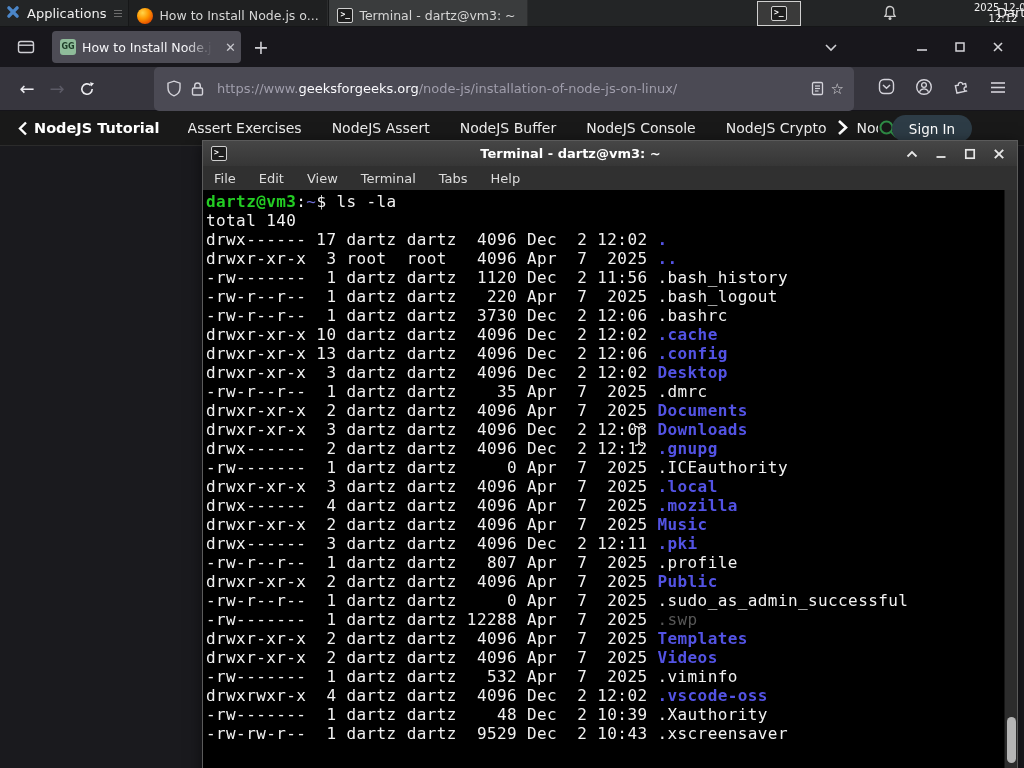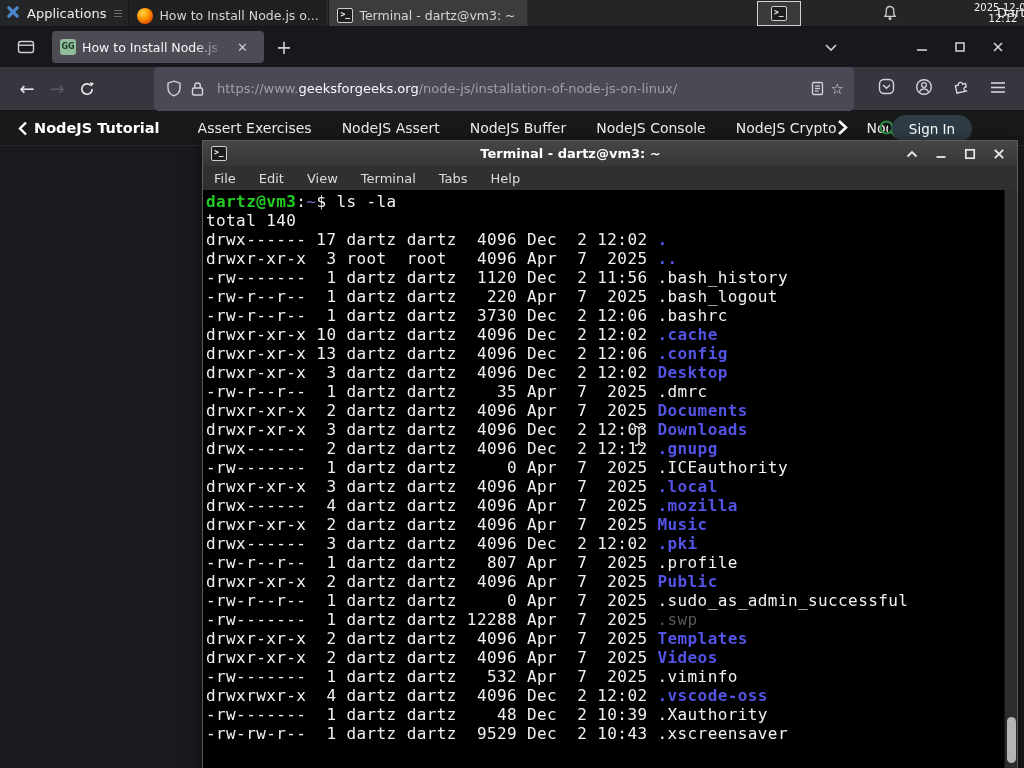--- a/index.html
+++ b/index.html
@@ -41,22 +41,22 @@
   }
   .bell { position:absolute; left:882px; top:5px; }
   .clock { position:absolute; left:966px; top:2px; width:74px; text-align:center; font-size:10px; line-height:11px; color:#f2f2f2; }
   .panel-user { position:absolute; left:997px; top:5px; font-size:13px; color:#f2f2f2; }
 
   
   .ffwin { position:absolute; top:27px; left:0; width:1024px; height:741px; }
   .tabbar { height:40px; background:#18171c; display:flex; align-items:center; padding:0 6px; }
   .ffview-btn { width:32px; height:28px; display:flex; align-items:center; justify-content:center; border-radius:4px; margin:0 10px 0 4px; }
   .tab {
-    width:212px; height:32px; background:#4d4c55; border-radius:4px; display:flex; align-items:center;
-    padding:0 12px 0 8px; gap:6px; color:#f6f6f9; font-size:12.5px;
+    width:189px; height:32px; background:#4d4c55; border-radius:4px; display:flex; align-items:center;
+    padding:0 1px 0 8px; gap:6px; color:#f6f6f9; font-size:12.5px;
   }
   .tab .fav { width:16px; height:16px; border-radius:3px; background:#8fbc9a; color:#1d3b27;
     font-size:8px; font-weight:bold; line-height:16px; text-align:center; flex:0 0 16px; }
   .tab .ttl { flex:1; white-space:nowrap; overflow:hidden;
     -webkit-mask-image:linear-gradient(90deg,#000 78%,transparent 98%);
             mask-image:linear-gradient(90deg,#000 78%,transparent 98%); }
   .tab .tclose { color:#c9c9cf; font-size:13px; padding:2px 4px; border-radius:3px; }
   .newtab { color:#cfcfd4; font-size:19px; padding:0 12px; }
   .tab-spacer { flex:1; }
   .winctl { display:flex; align-items:center; gap:26px; padding-right:14px; }
@@ -73,21 +73,21 @@
   .urlbar .txt { flex:1; font-size:13px; white-space:nowrap; overflow:hidden; margin-left:8px; }
   .u-dim { color:#a09eac; } .u-dom { color:#fbfbfe; }
   .ubicon { margin:0 4px; display:flex; align-items:center; }
   .star { font-size:15px; color:#d8d7db; padding:0 2px; }
   .cluster { display:flex; align-items:center; gap:20px; padding:0 6px 0 14px; }
 
   .sitenav {
     height:35px; background:#191919; border-bottom:1px solid #2b2b2b;
     display:flex; align-items:center; color:#ededed; font-size:14px; position:relative; padding-left:18px;
   }
-  .sn-back { display:flex; align-items:center; gap:6px; font-weight:bold; color:#fff; font-size:14.5px; margin-right:38px; white-space:nowrap; }
+  .sn-back { display:flex; align-items:center; gap:6px; font-weight:bold; color:#fff; font-size:14.5px; margin-right:28px; white-space:nowrap; }
   .sn-links { display:flex; gap:30px; overflow:hidden; white-space:nowrap; width:690px; }
   .sn-links span { color:#ededed; }
   .sn-chev { position:absolute; left:836px; top:8px; }
   .sn-search { position:absolute; left:878px; top:8px; }
   .signin {
     position:absolute; left:892px; top:4px; width:80px; height:27px; border-radius:14px;
     background:#2d3c46; color:#fff; font-size:13.5px; display:flex; align-items:center; justify-content:center;
   }
   .pagebg { position:absolute; top:146px; left:0; width:1024px; height:622px; background:#1a1a1e; }
 
@@ -358,21 +358,21 @@
           <div class="tline"><span>drwxr-xr-x 13 dartz dartz  4096 Dec  2 12:06 </span><span class="n-dir">.config</span></div>
           <div class="tline"><span>drwxr-xr-x  3 dartz dartz  4096 Dec  2 12:02 </span><span class="n-dir">Desktop</span></div>
           <div class="tline"><span>-rw-r--r--  1 dartz dartz    35 Apr  7  2025 </span><span class="n-file">.dmrc</span></div>
           <div class="tline"><span>drwxr-xr-x  2 dartz dartz  4096 Apr  7  2025 </span><span class="n-dir">Documents</span></div>
           <div class="tline"><span>drwxr-xr-x  3 dartz dartz  4096 Dec  2 12:03 </span><span class="n-dir">Downloads</span></div>
           <div class="tline"><span>drwx------  2 dartz dartz  4096 Dec  2 12:12 </span><span class="n-dir">.gnupg</span></div>
           <div class="tline"><span>-rw-------  1 dartz dartz     0 Apr  7  2025 </span><span class="n-file">.ICEauthority</span></div>
           <div class="tline"><span>drwxr-xr-x  3 dartz dartz  4096 Apr  7  2025 </span><span class="n-dir">.local</span></div>
           <div class="tline"><span>drwx------  4 dartz dartz  4096 Apr  7  2025 </span><span class="n-dir">.mozilla</span></div>
           <div class="tline"><span>drwxr-xr-x  2 dartz dartz  4096 Apr  7  2025 </span><span class="n-dir">Music</span></div>
-          <div class="tline"><span>drwx------  3 dartz dartz  4096 Dec  2 12:02 </span><span class="n-dir">.pki</span></div>
+          <div class="tline"><span>drwx------  3 dartz dartz  4096 Dec  2 12:11 </span><span class="n-dir">.pki</span></div>
           <div class="tline"><span>-rw-r--r--  1 dartz dartz   807 Apr  7  2025 </span><span class="n-file">.profile</span></div>
           <div class="tline"><span>drwxr-xr-x  2 dartz dartz  4096 Apr  7  2025 </span><span class="n-dir">Public</span></div>
           <div class="tline"><span>-rw-r--r--  1 dartz dartz     0 Apr  7  2025 </span><span class="n-file">.sudo_as_admin_successful</span></div>
           <div class="tline"><span>-rw-------  1 dartz dartz 12288 Apr  7  2025 </span><span class="n-dim">.swp</span></div>
           <div class="tline"><span>drwxr-xr-x  2 dartz dartz  4096 Apr  7  2025 </span><span class="n-dir">Templates</span></div>
           <div class="tline"><span>drwxr-xr-x  2 dartz dartz  4096 Apr  7  2025 </span><span class="n-dir">Videos</span></div>
           <div class="tline"><span>-rw-------  1 dartz dartz   532 Apr  7  2025 </span><span class="n-file">.viminfo</span></div>
           <div class="tline"><span>drwxrwxr-x  4 dartz dartz  4096 Dec  2 12:02 </span><span class="n-dir">.vscode-oss</span></div>
           <div class="tline"><span>-rw-------  1 dartz dartz    48 Dec  2 10:39 </span><span class="n-file">.Xauthority</span></div>
           <div class="tline"><span>-rw-rw-r--  1 dartz dartz  9529 Dec  2 10:43 </span><span class="n-file">.xscreensaver</span></div>

